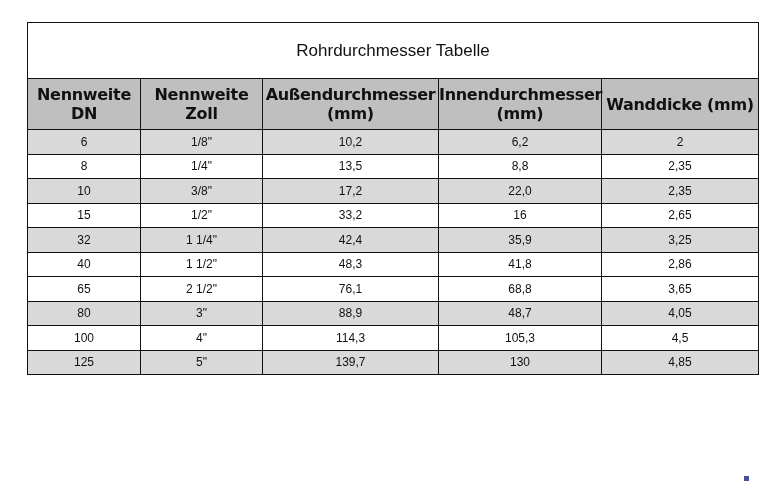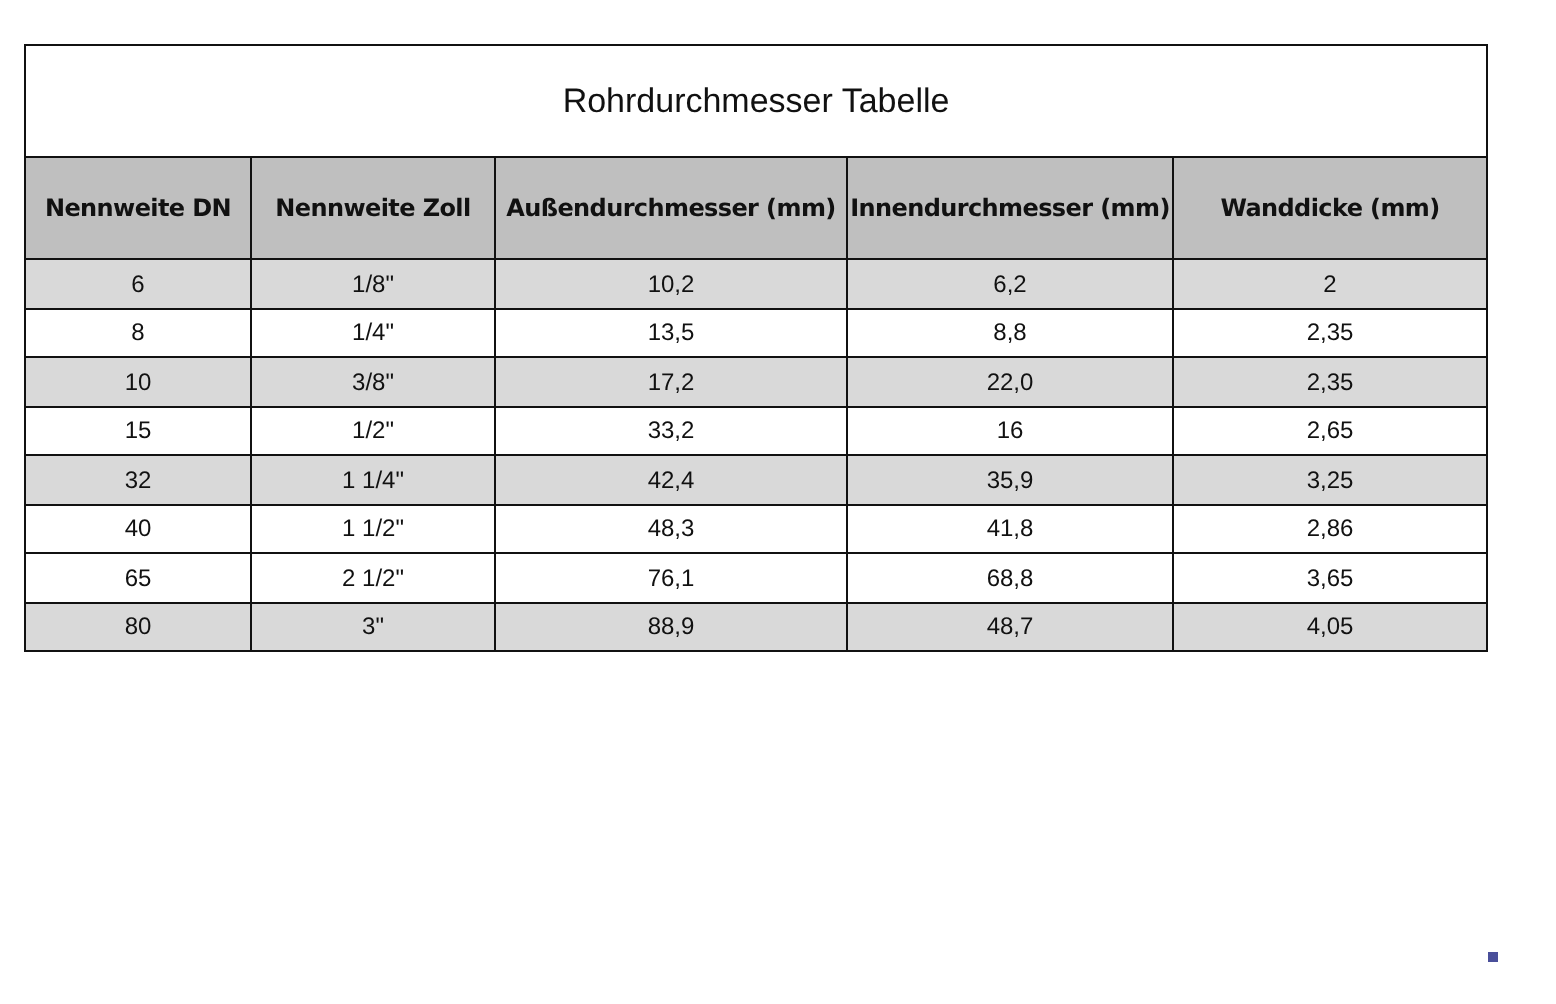--- a/index.html
+++ b/index.html
@@ -1,21 +1,21 @@
 <!DOCTYPE html>
 <html><head>
 <meta charset="utf-8">
 <style>
   html, body { margin: 0; padding: 0; background: #ffffff; }
   body { width: 778px; height: 502px; position: relative; overflow: hidden; font-family: "Liberation Sans", sans-serif; }
-  .sheet { position: absolute; left: 12px; top: 22px; width: 731px; }
+  .sheet { position: absolute; left: 27px; top: 22px; width: 731px; }
   table { border-collapse: collapse; width: 731px; table-layout: fixed; }
   td, th { border: 1.5px solid #111111; text-align: center; padding: 0; color: #111111; }
   .title-cell { height: 55px; font-size: 17px; font-weight: normal; background: #ffffff; }
-  .head-row th { height: 50px; background: #bfbfbf; font-size: 12px; font-weight: bold; font-family: "DejaVu Sans", sans-serif; letter-spacing: -0.3px; }
+  .head-row th { height: 50px; background: #bfbfbf; font-size: 16px; font-weight: bold; font-family: "DejaVu Sans", sans-serif; letter-spacing: -0.3px; }
   .data-row td { height: 23.5px; font-size: 12px; }
   .data-row.shade td { background: #d9d9d9; }
   .data-row.plain td { background: #ffffff; }
   .resize-handle { position: absolute; left: 744px; top: 476px; width: 5px; height: 5px; background: #4a4f9a; }
 </style>
 </head>
 <body>
 
 <div class="sheet">
   <table>
@@ -88,16 +88,30 @@
         <td>68,8</td>
         <td>3,65</td>
       </tr>
       <tr class="data-row shade">
         <td>80</td>
         <td>3"</td>
         <td>88,9</td>
         <td>48,7</td>
         <td>4,05</td>
       </tr>
+      <tr class="data-row plain">
+        <td>100</td>
+        <td>4"</td>
+        <td>114,3</td>
+        <td>105,3</td>
+        <td>4,5</td>
+      </tr>
+      <tr class="data-row shade">
+        <td>125</td>
+        <td>5"</td>
+        <td>139,7</td>
+        <td>130</td>
+        <td>4,85</td>
+      </tr>
     </tbody>
   </table>
 </div>
 <div class="resize-handle"></div>
 
 </body></html>

